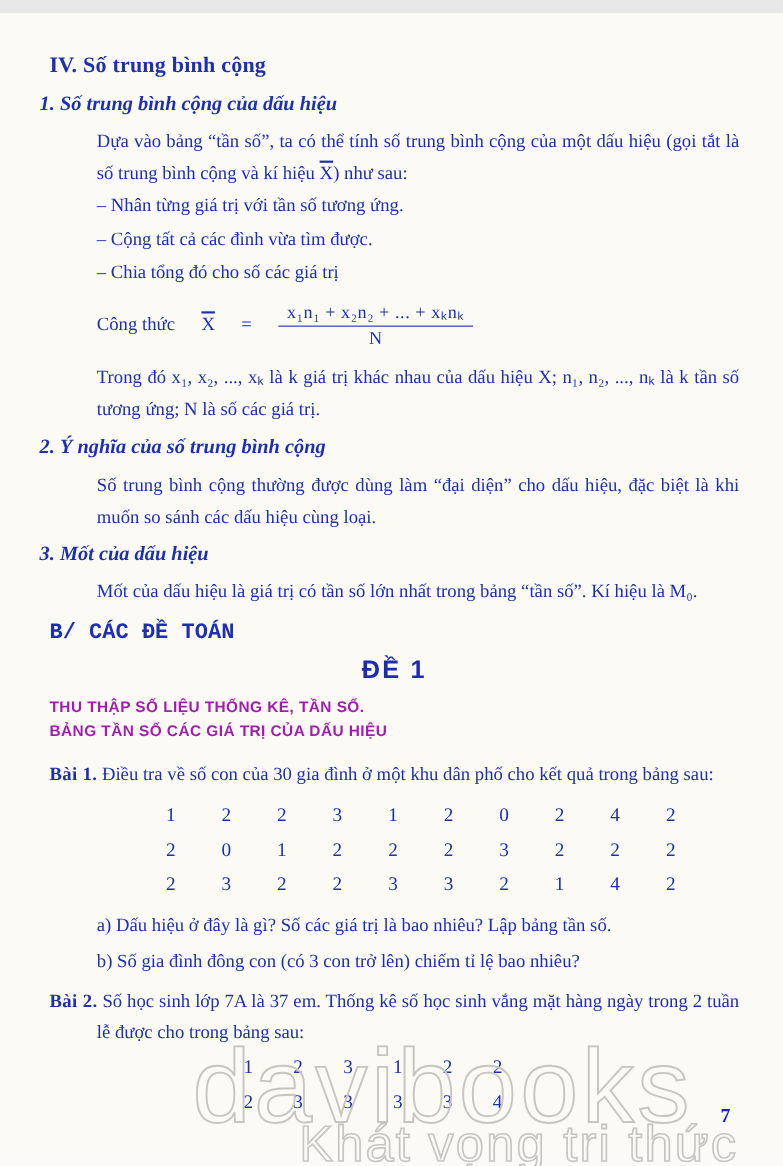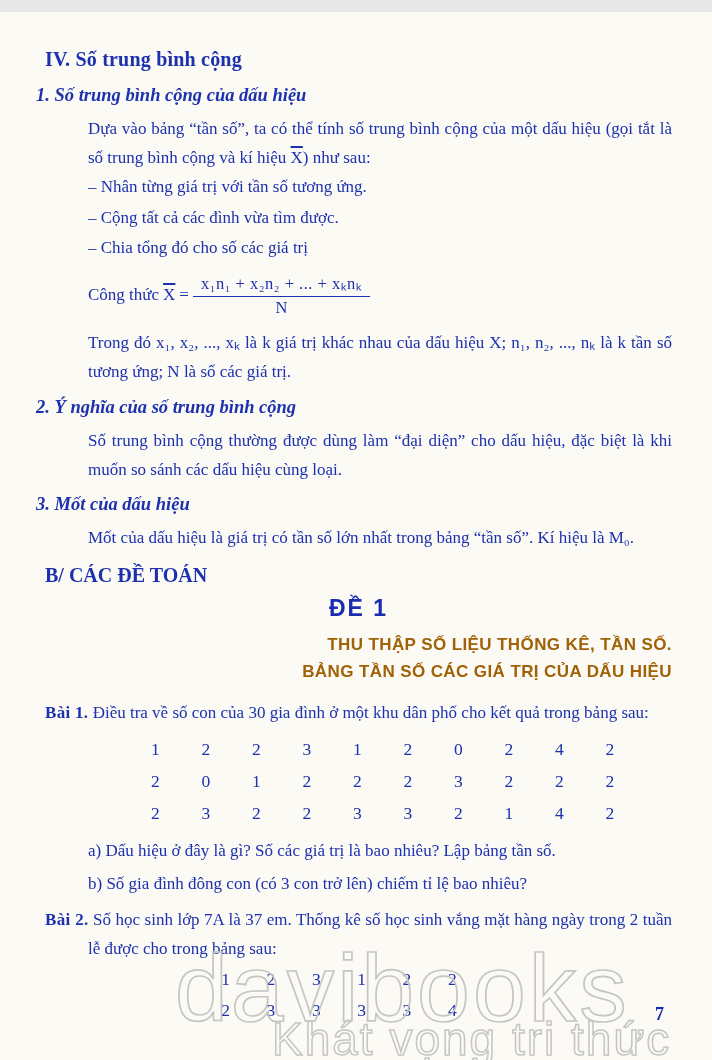--- a/index.html
+++ b/index.html
@@ -8,29 +8,29 @@
     position:relative; width:712px; height:1060px; margin:12px auto;
     background:#fbfaf5; overflow:hidden; color:#1d31ae;
   }
   .content { padding:36px 40px 0 45px; }
 
   .h-iv { font-size:20px; font-weight:bold; letter-spacing:.2px; margin-bottom:14px; }
   .sub-title { font-style:italic; font-weight:600; font-size:18.5px; margin:10px 0 8px -9px; }
   .para { font-size:17px; line-height:1.72; text-align:justify; margin-left:43px; }
   .bullet { font-size:17px; line-height:1.78; margin-left:43px; }
 
-  .formula-row { display:flex; align-items:center; gap:4px; margin:8px 0 10px 43px; font-size:17px; }
+  .formula-row { display:flex; align-items:center; gap:24px; margin:8px 0 10px 43px; font-size:17px; }
   .xbar { text-decoration:overline; text-decoration-thickness:1.5px; }
   .frac { display:inline-block; text-align:center; vertical-align:middle; font-size:16.5px; }
   .frac .num { display:block; border-bottom:1.6px solid currentColor; padding:0 8px 2px; letter-spacing:.5px;text-align:center; }
   .frac .den { display:block; padding-top:1px; }
 
-  .h-b { font-family:Liberation Serif, serif; font-weight:bold; font-size:20px; margin:12px 0 4px 0; }
+  .h-b { font-family:Liberation Mono, monospace; font-weight:bold; font-size:20px; margin:12px 0 4px 0; }
   .de-num { text-align:center; font-family:"Liberation Sans", sans-serif; font-weight:800; font-size:23px; letter-spacing:2px; margin:8px 0 10px; color:#1b2cb2; }
-  .de-head { text-align:right; font-family:"Liberation Sans", sans-serif; font-weight:bold; font-size:17px; line-height:1.55; color:#a16207; letter-spacing:.4px; }
+  .de-head { text-align:left; font-family:"Liberation Sans", sans-serif; font-weight:bold; font-size:14px; line-height:1.55; color:#a21caf; letter-spacing:.4px; }
   .de-head-wrap { margin-bottom:14px; }
 
   .bai { font-size:17px; line-height:1.7; text-align:justify; padding-left:43px; text-indent:-43px; margin-top:6px; }
   .bai b { letter-spacing:.3px; }
 
   .grid1 { margin:6px 0 4px 85px; width:505px; }
   .grid2 { margin:0 0 0 158px; width:272px; position:relative; z-index:3; }
   .num-row { display:flex; }
   .num-row span { flex:1; text-align:center; font-size:17.5px; line-height:1.82; }
 

